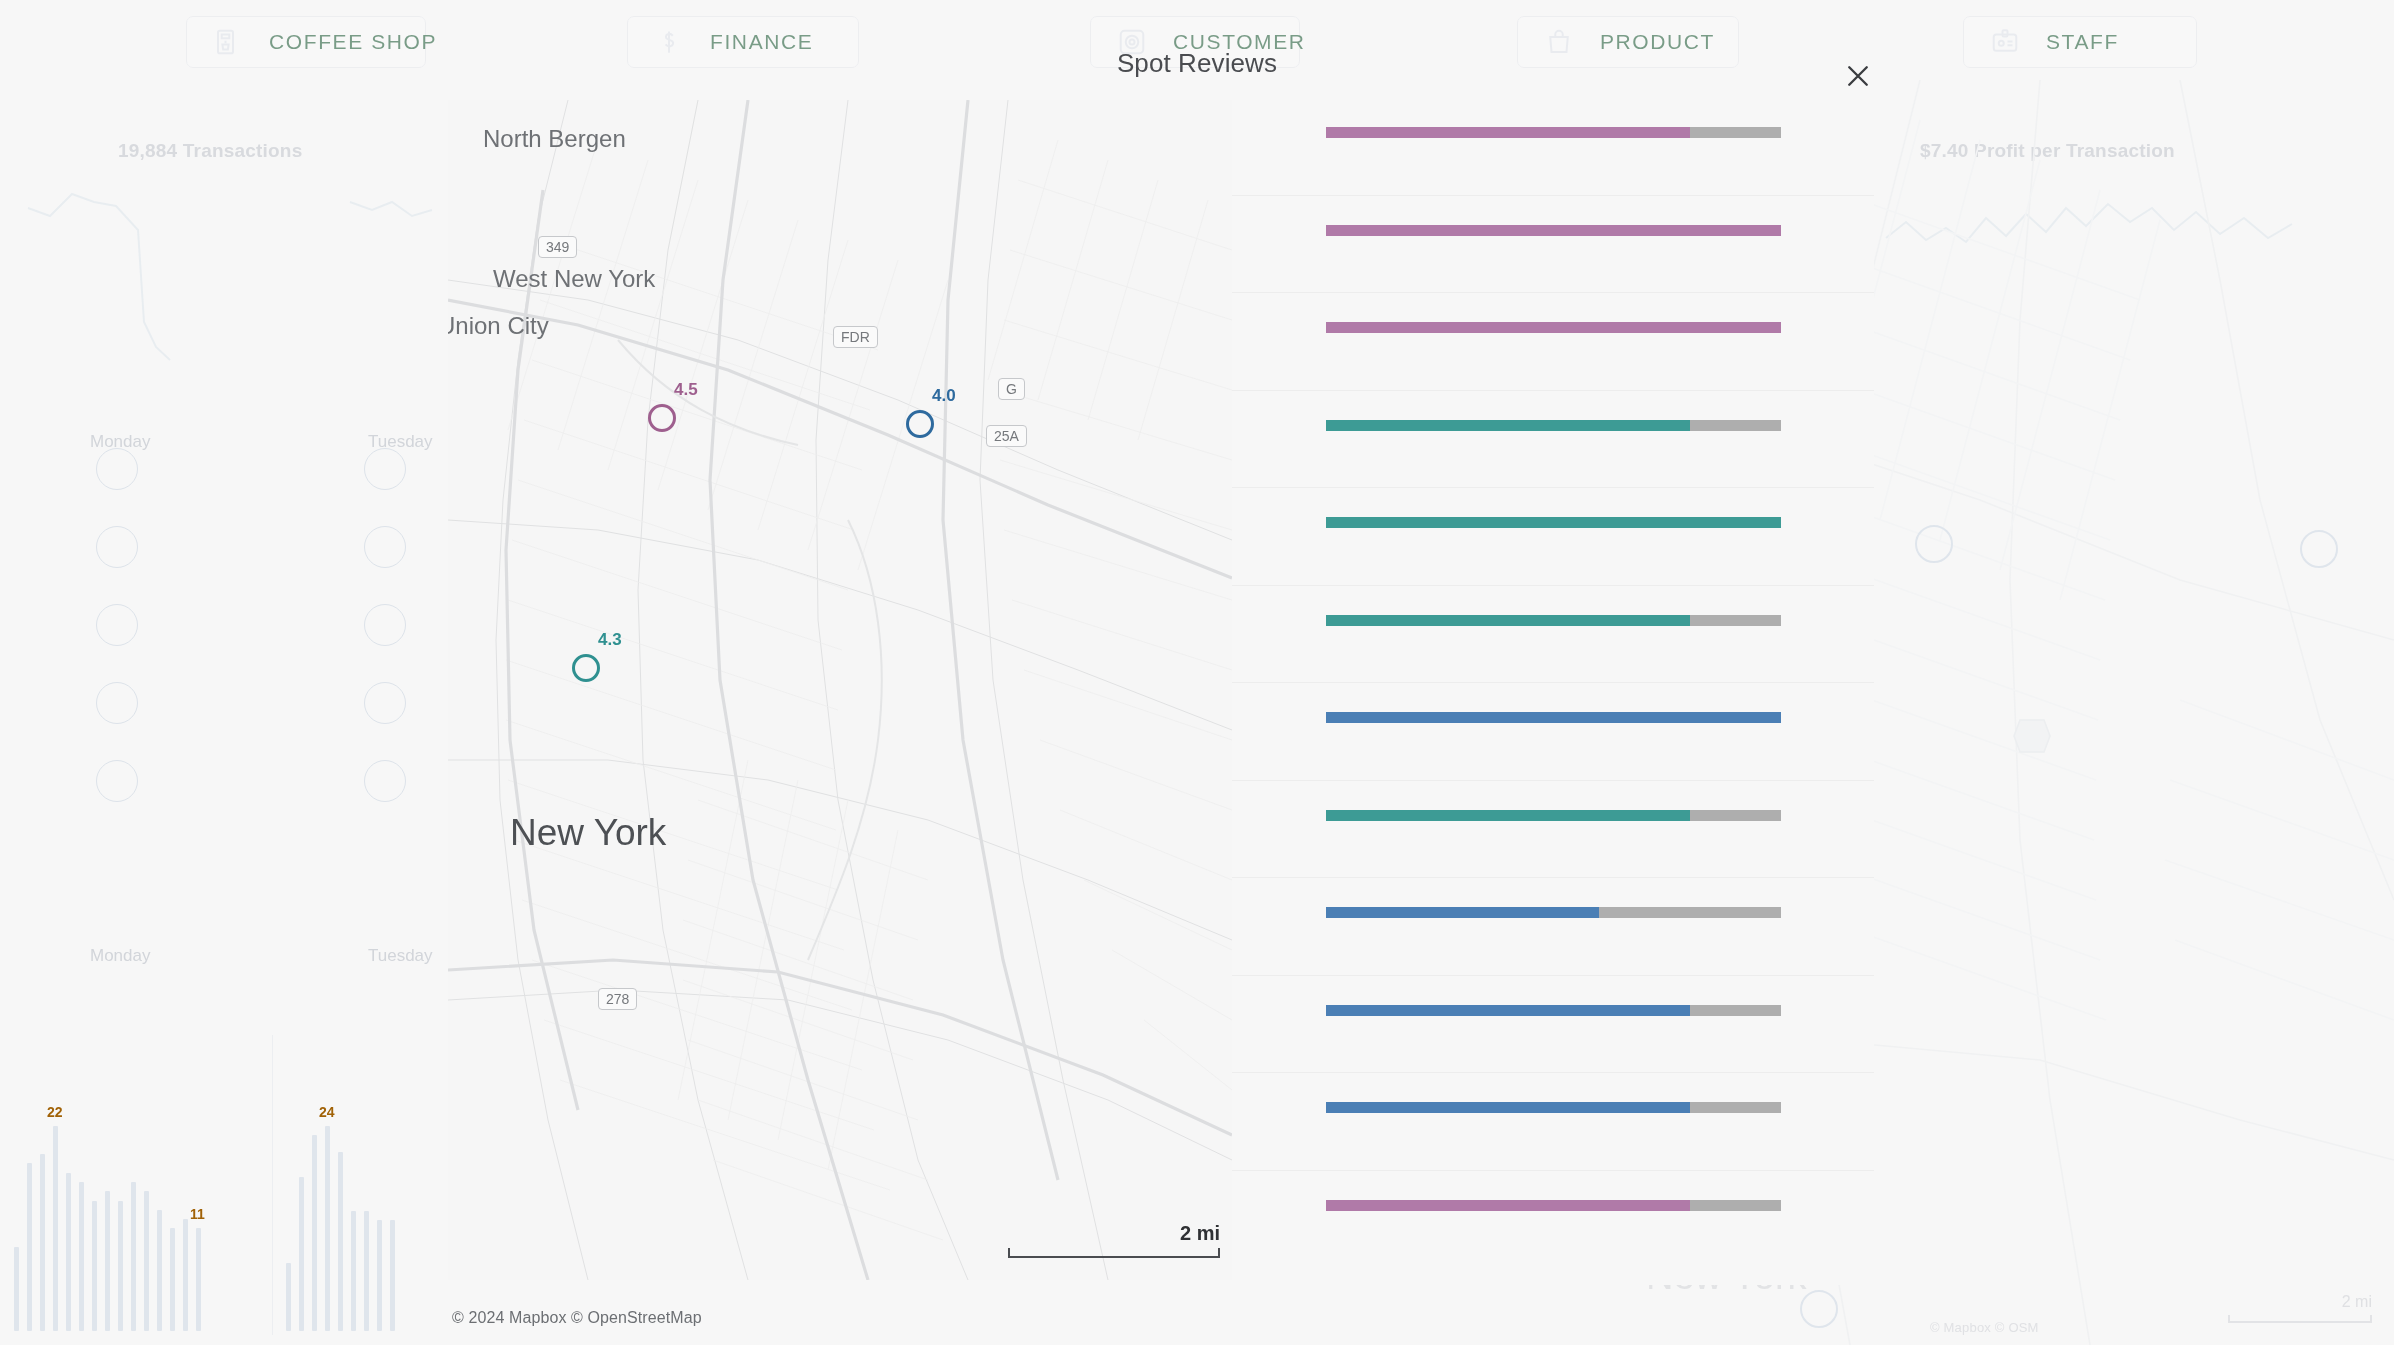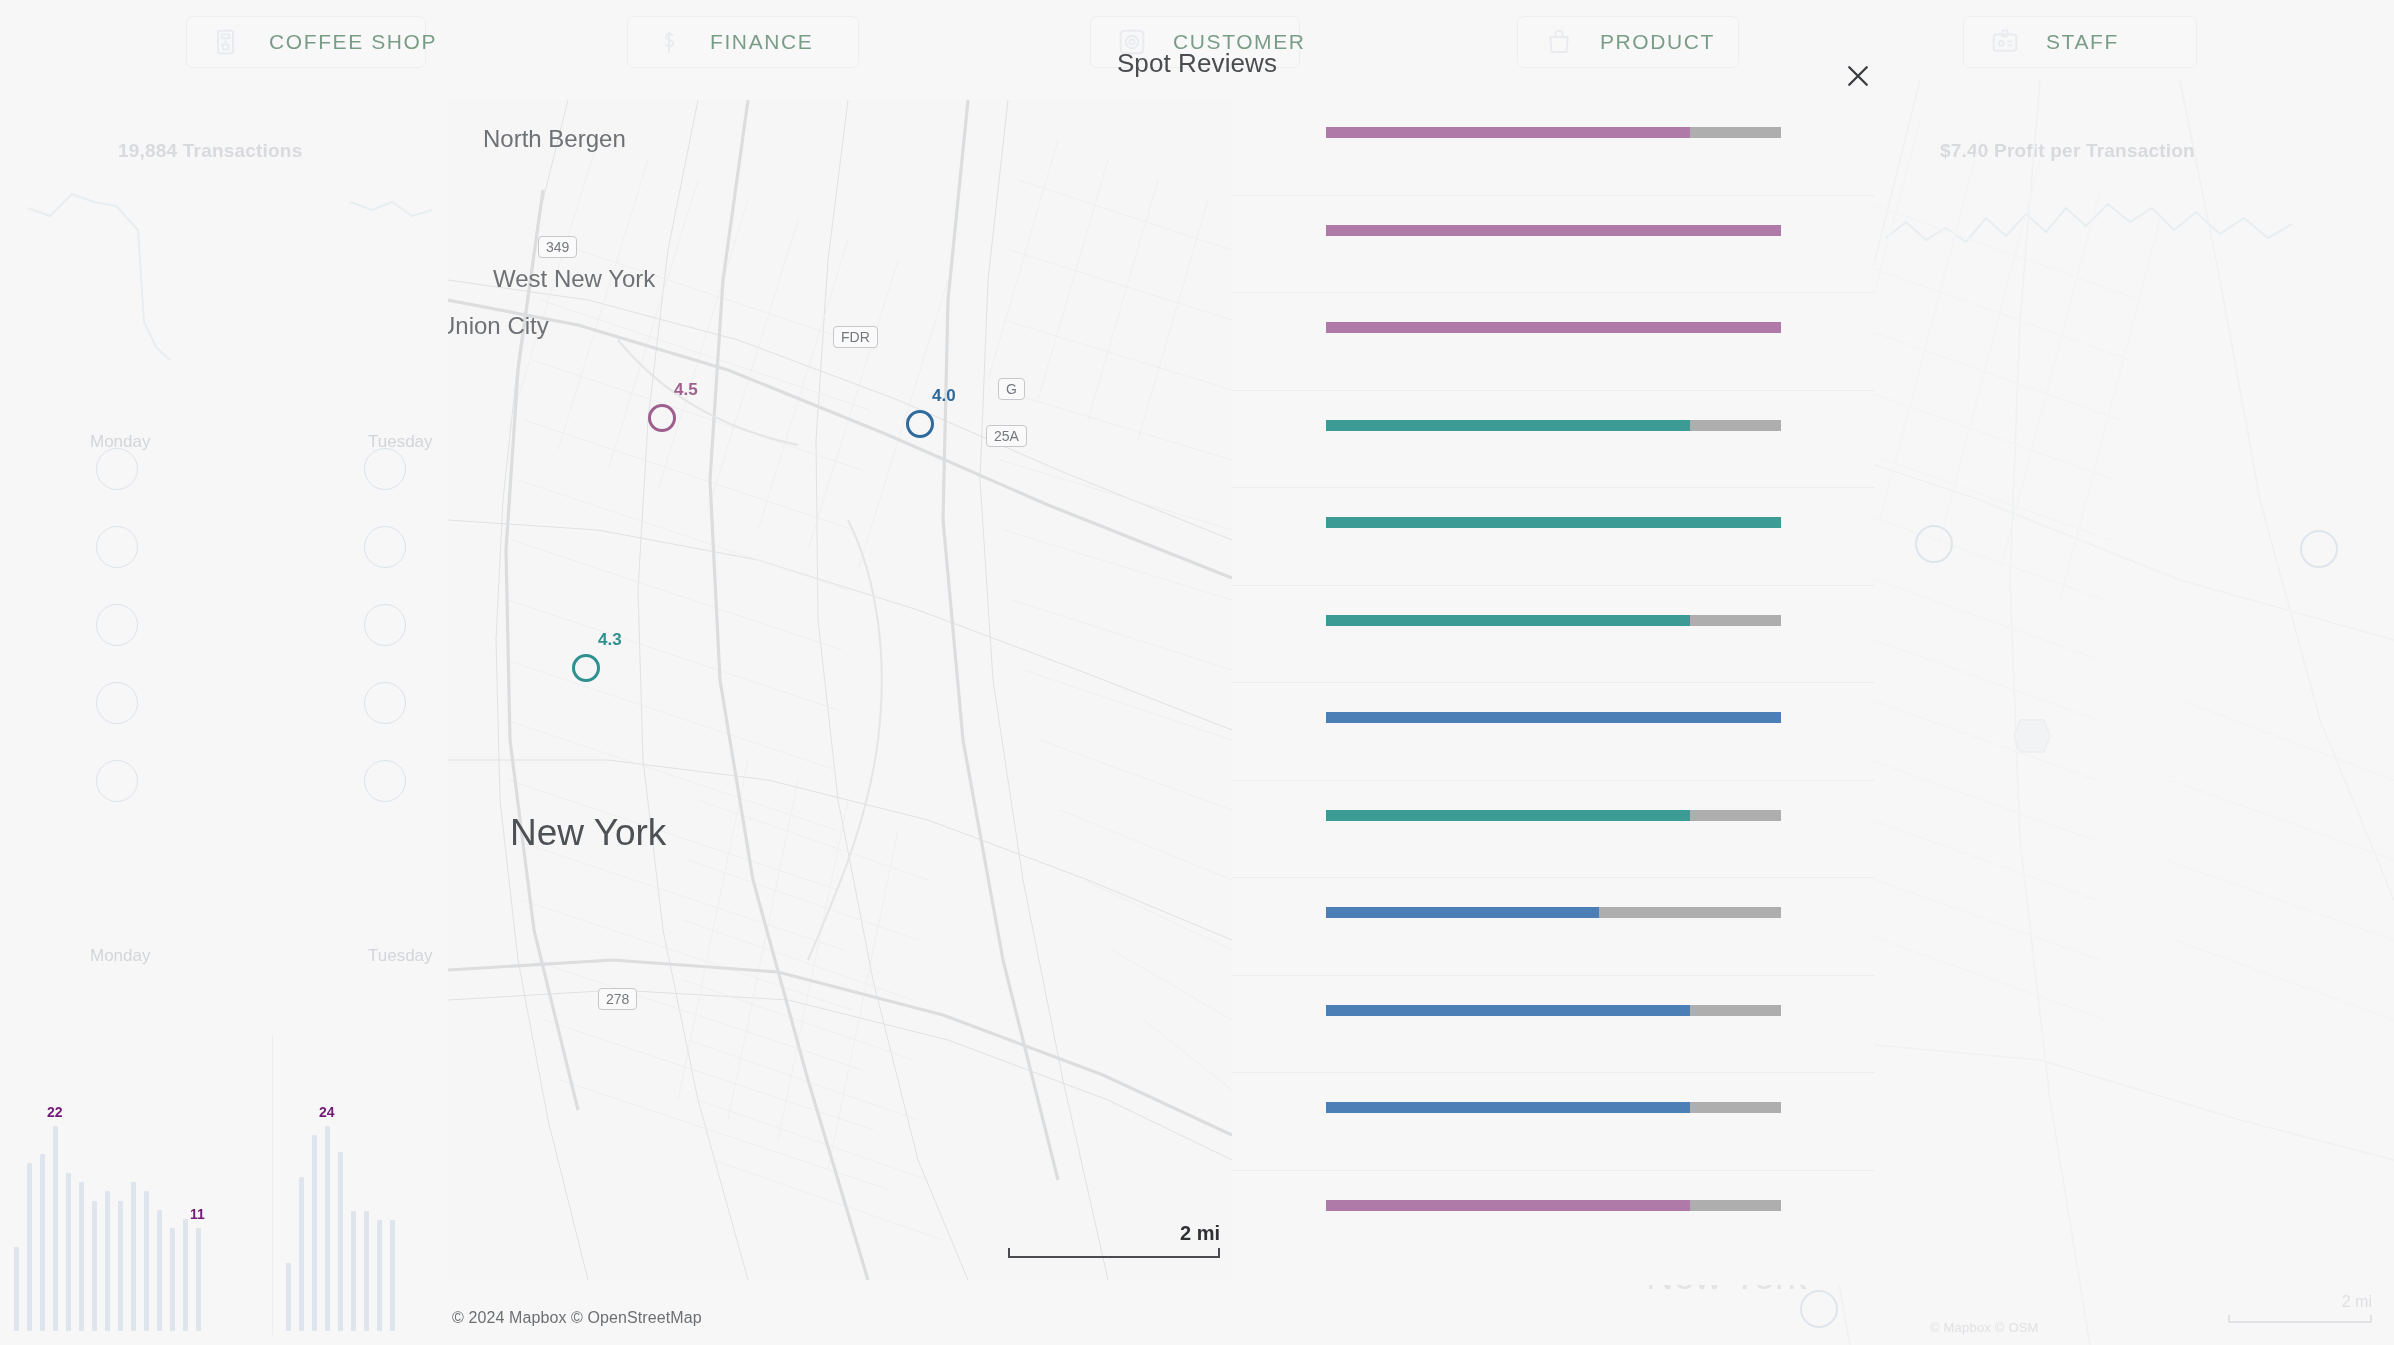--- a/index.html
+++ b/index.html
@@ -35,21 +35,21 @@
   .tab-1 { left: 627px; width: 232px; }
   .tab-2 { left: 1090px; width: 210px; }
   .tab-3 { left: 1517px; width: 222px; }
   .tab-4 { left: 1963px; width: 234px; }
 
   .kpi {
     position: absolute; font-size: 19px; font-weight: bold;
     color: #d8dade; letter-spacing: .2px;
   }
   .kpi-left  { left: 118px;  top: 140px; }
-  .kpi-right { left: 1920px; top: 140px; margin-left: 20px; }
+  .kpi-right { left: 1920px; top: 140px; }
 
   .spark { position: absolute; opacity: .55; }
   .spark svg { display: block; }
   .spark-l { left: 20px;  top: 172px; }
   .spark-r { left: 1880px; top: 178px; }
 
   
   .cal { position: absolute; left: 96px; top: 448px; }
   .cal2 { position: absolute; left: 96px; top: 962px; }
   .cal-hdr { position: absolute; font-size: 17px; color: #d2d5da; }
@@ -65,21 +65,21 @@
     font-size: 15px; font-weight: bold; color: #d9dde4; white-space: nowrap;
   }
 
   
   .hours { position: absolute; bottom: 14px; }
   .hours-a { left: 14px; }
   .hours-b { left: 286px; }
   .hbar-wrap { position: relative; height: 230px; display: flex; align-items: flex-end; gap: 8px; }
   .hbar { width: 5px; background: #dfe5ec; border-radius: 1px; }
   .hbar-val {
-    position: absolute; font-size: 14px; font-weight: bold; color: #701a75;
+    position: absolute; font-size: 14px; font-weight: bold; color: #a16207;
   }
   .hsep { position: absolute; left: 272px; bottom: 10px; width: 1px; height: 300px; background: #eceef1; }
 
   
   .bgmap-right { position: absolute; left: 1620px; top: 80px; width: 774px; height: 1265px; overflow: hidden; }
   .bgmap-right .lbl { position: absolute; color: #e2e3e5; }
   .bgmap-ring {
     position: absolute; width: 38px; height: 38px; border-radius: 50%;
     border: 2px solid #dfe5ec;
   }

